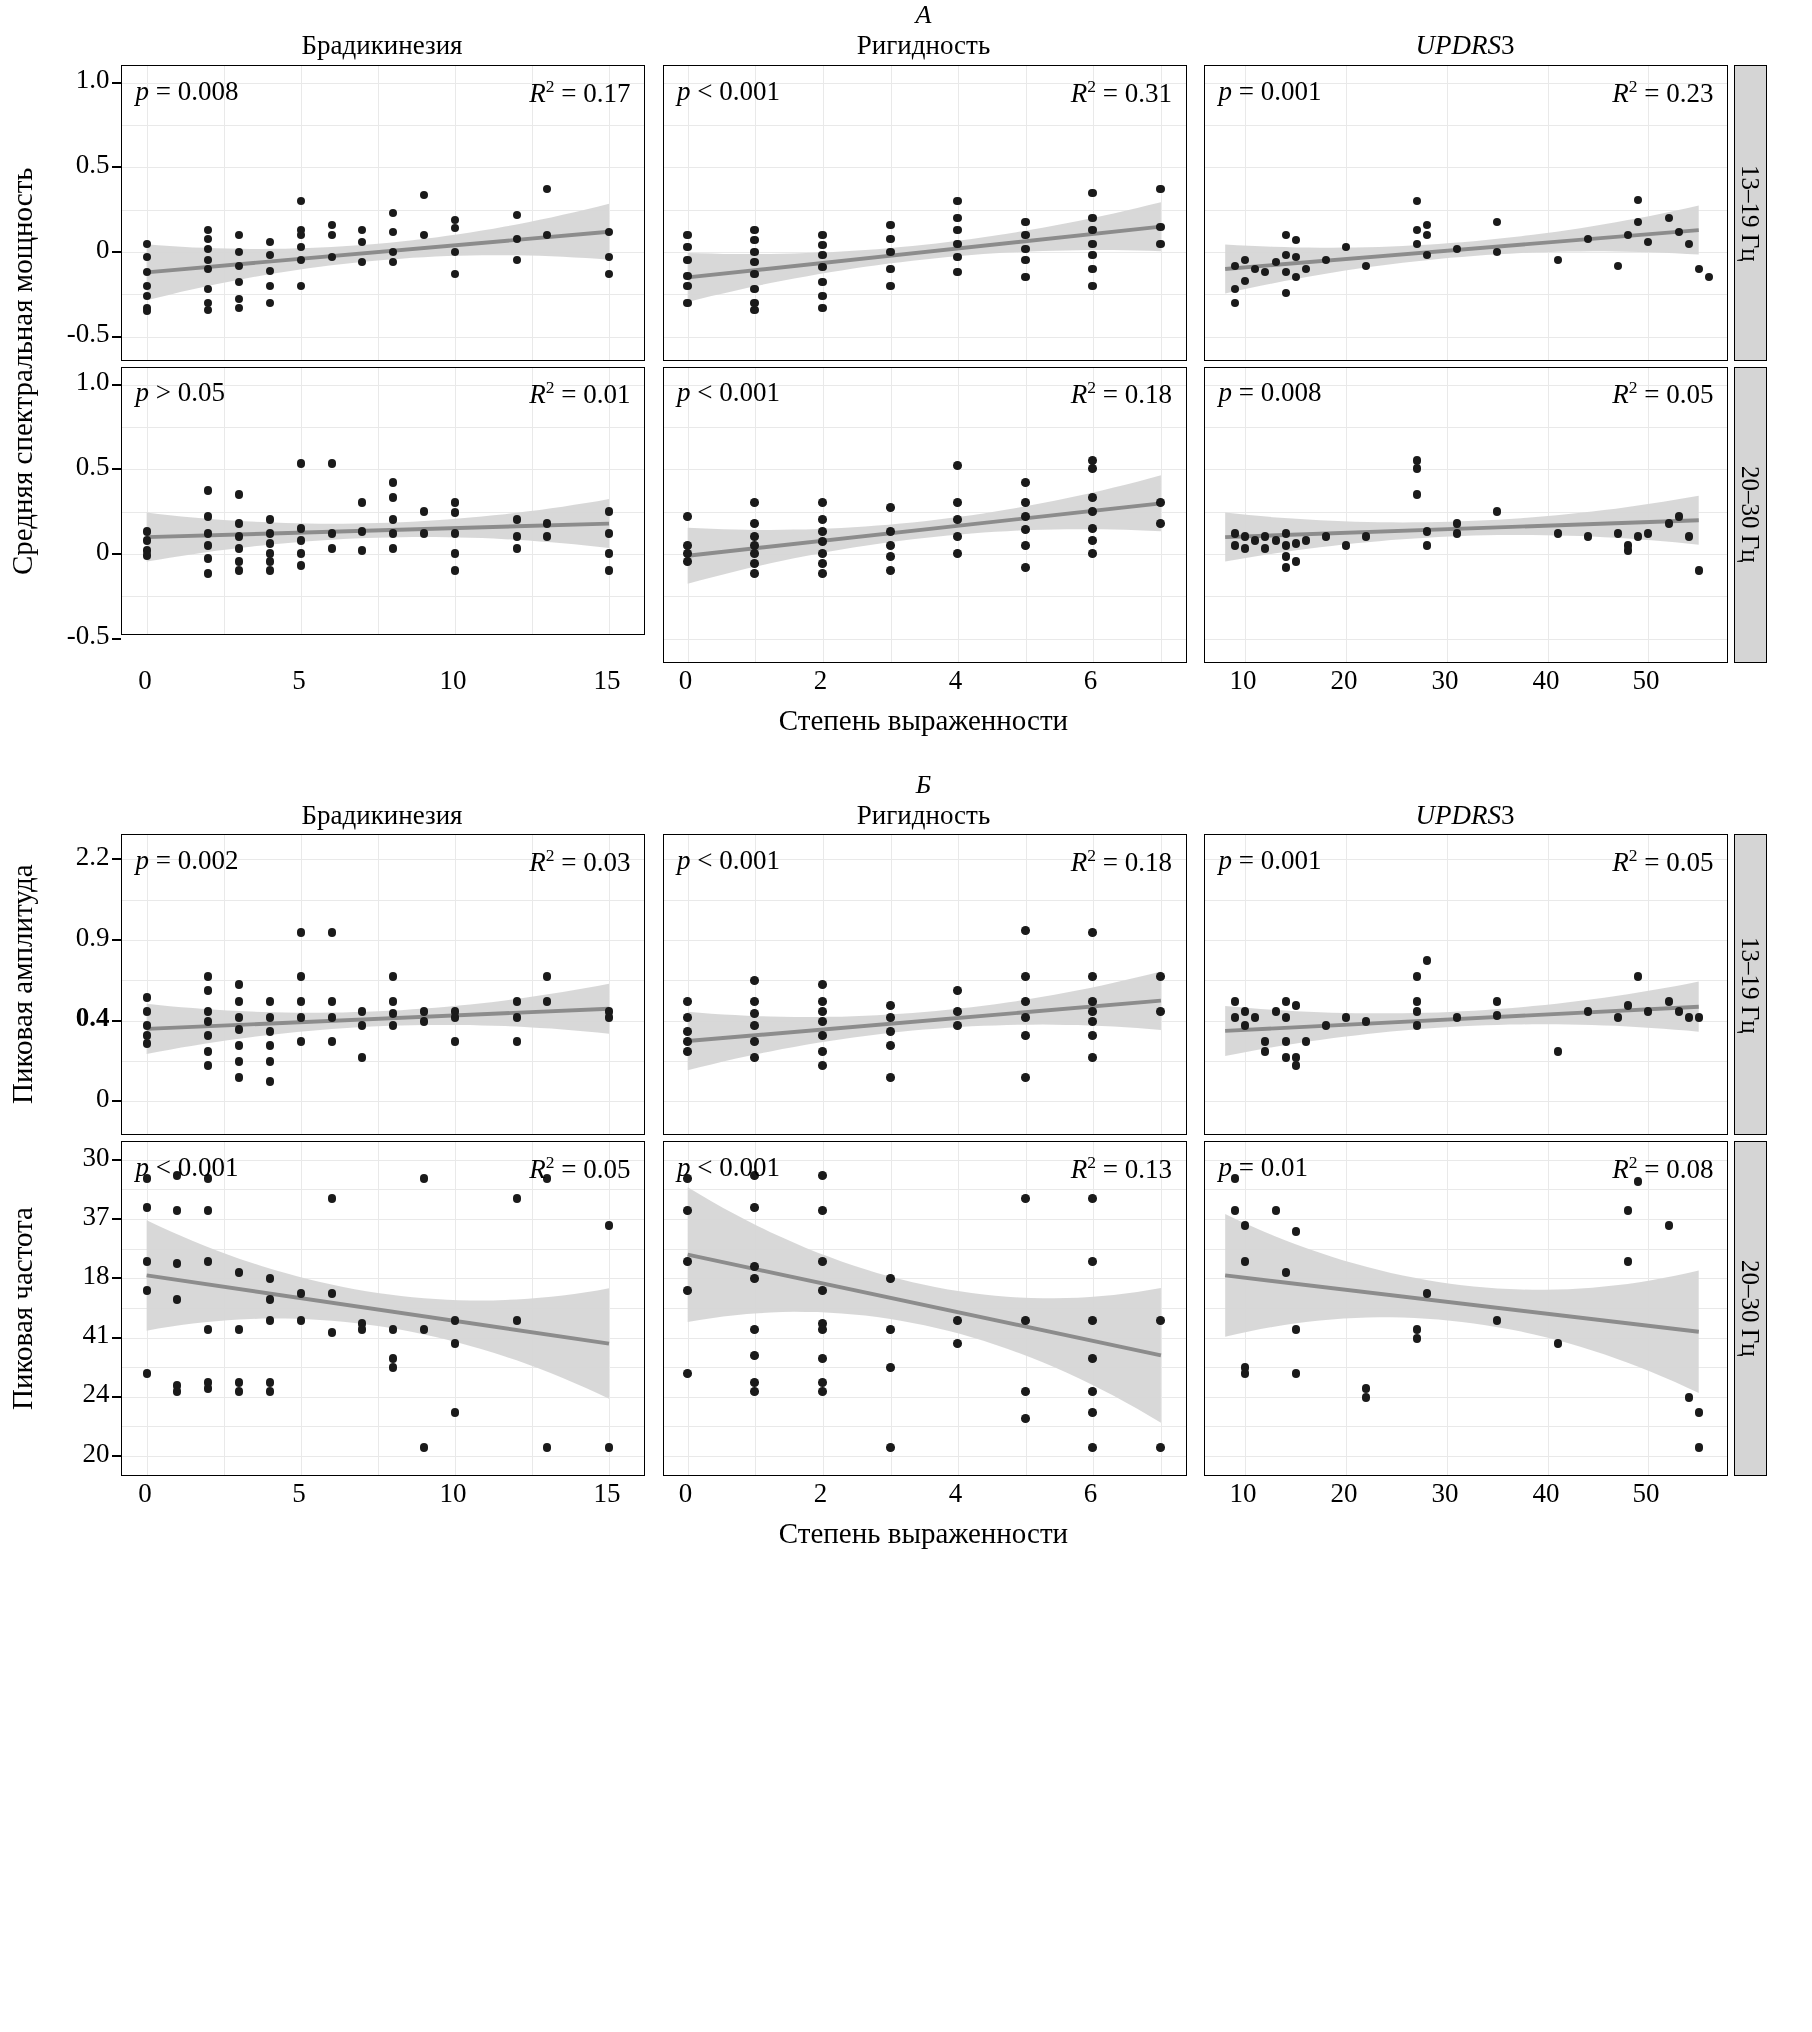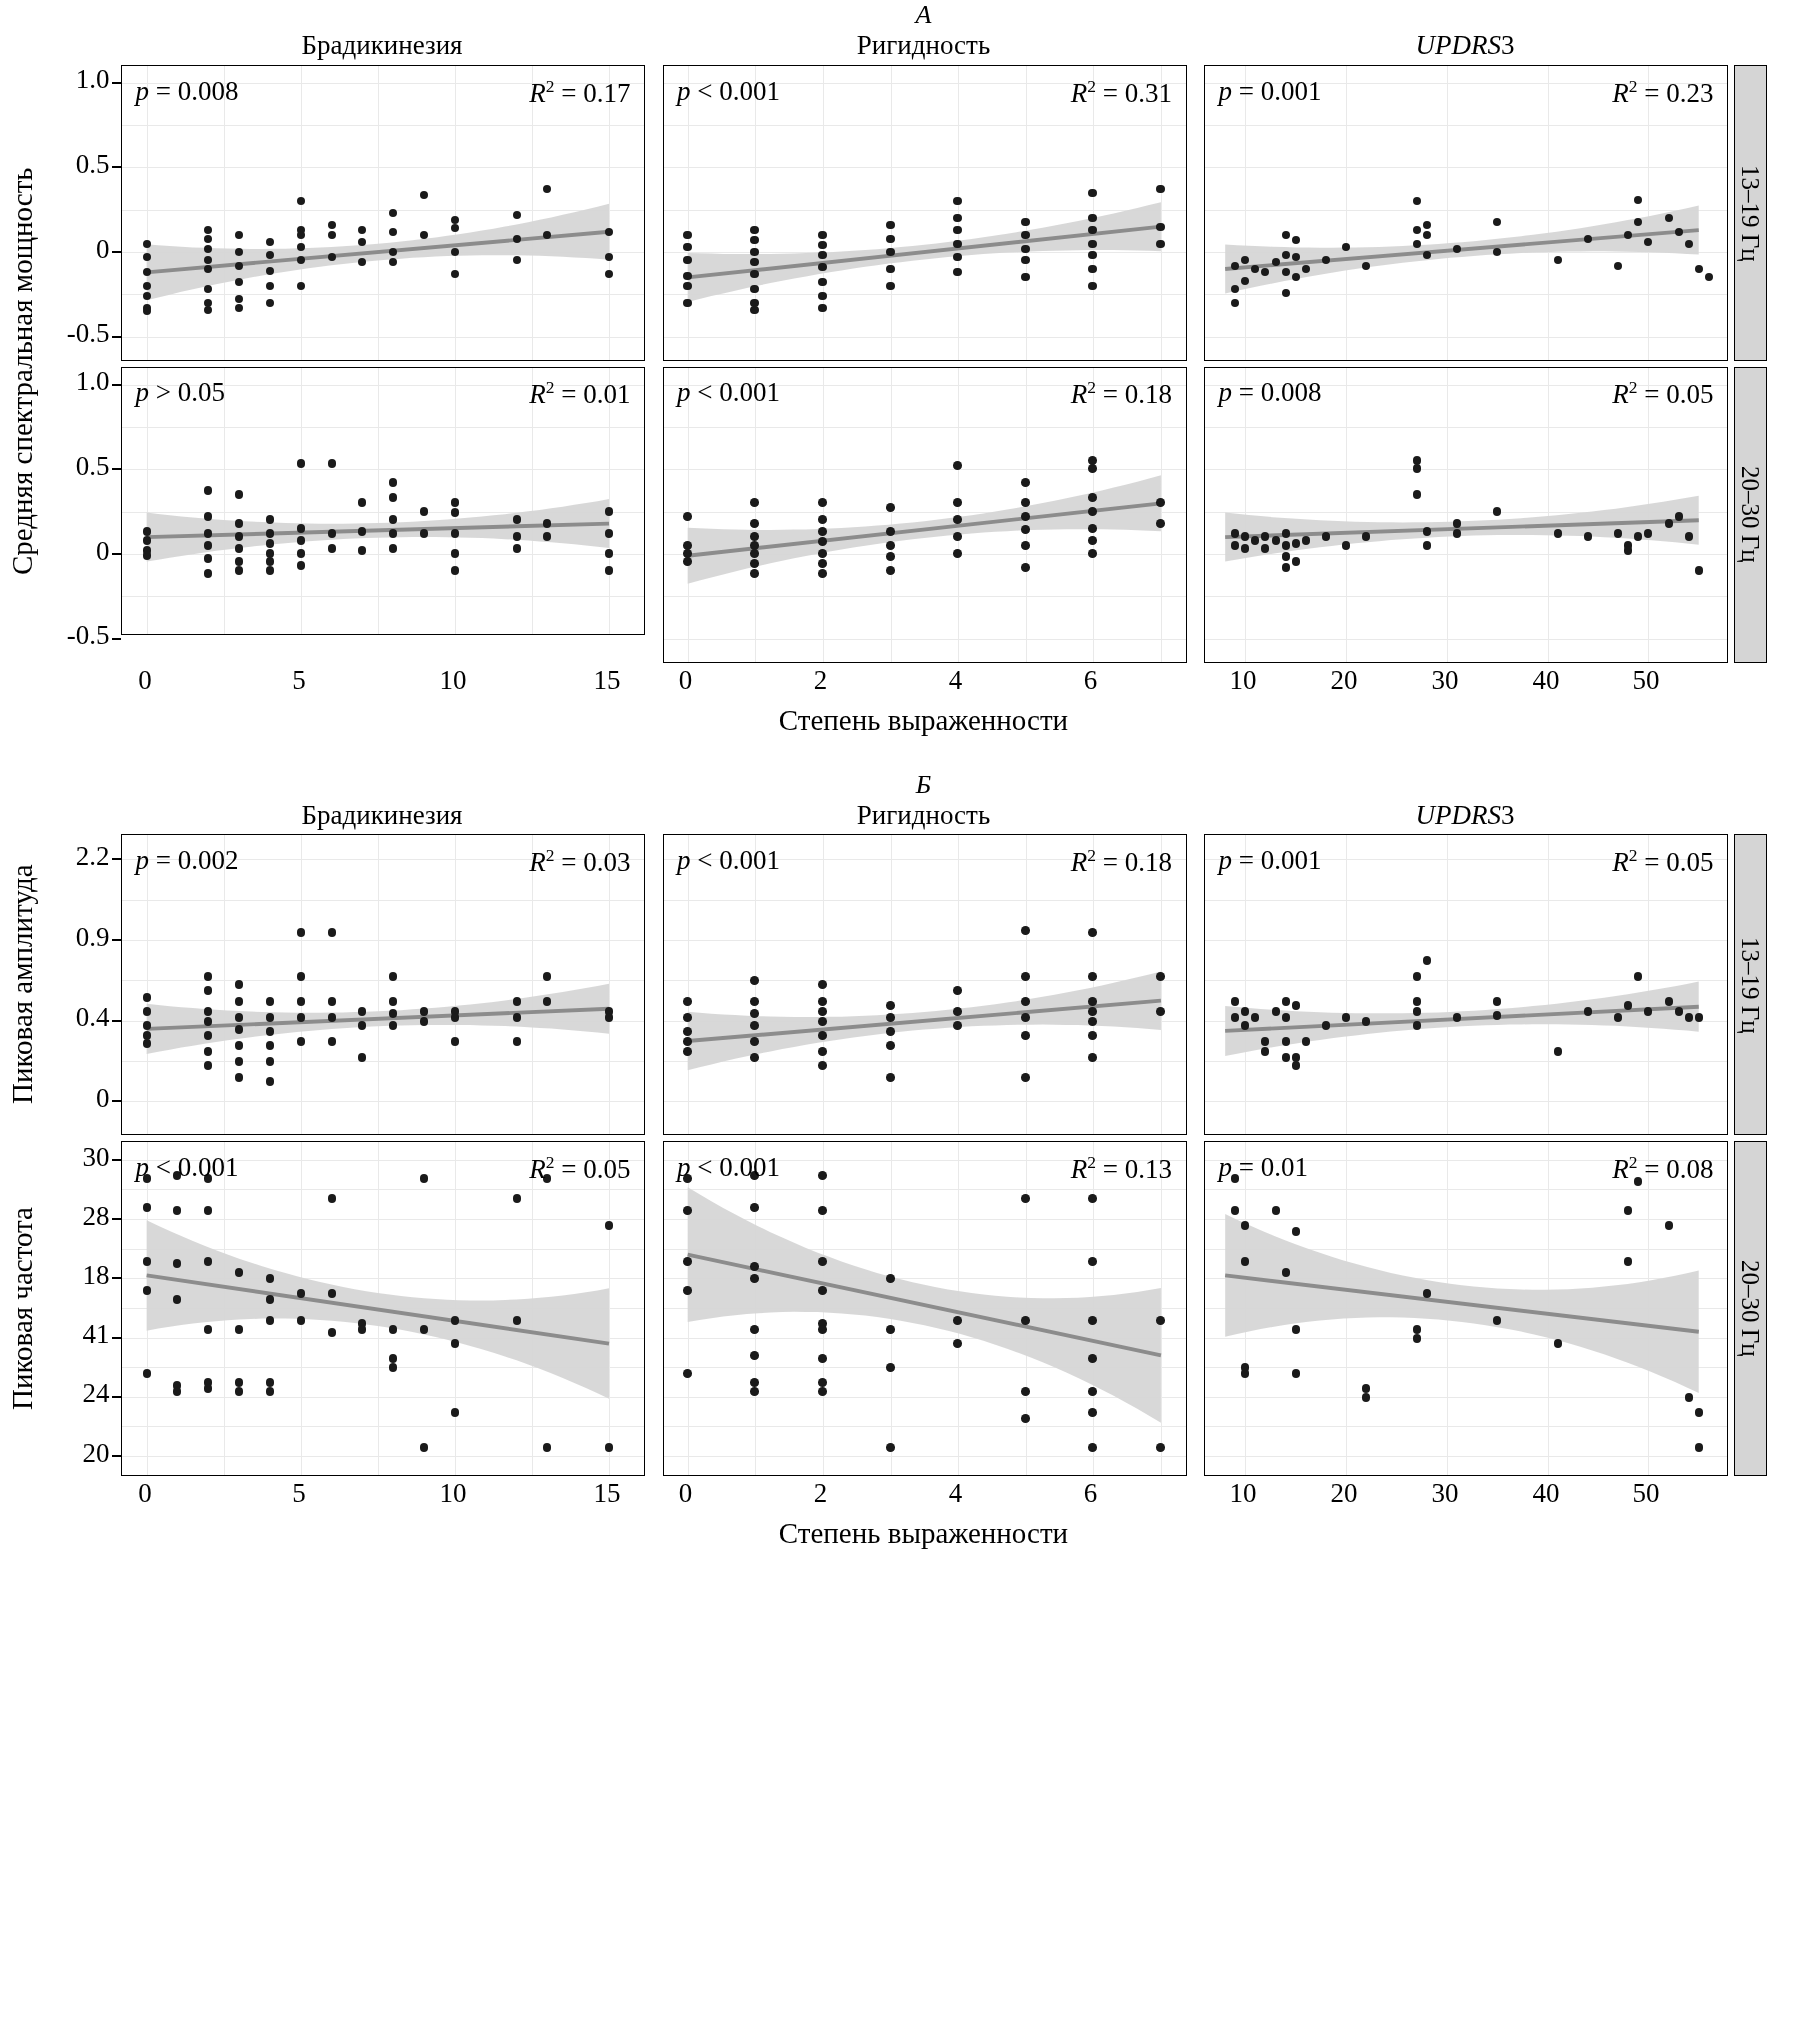--- a/index.html
+++ b/index.html
@@ -531,21 +531,21 @@
         <div class="col-title" style="width: 524px; margin-left: 17.5px;">Ригидность</div>
         <div class="col-title" style="width: 524px; margin-left: 17.5px;"><i>UPDRS</i>3</div>
       </div>
       <div style="display: flex; margin-top: 3.9px;">
         <div class="ylab" style="width: 45px; height: 301px;">Пиковая амплитуда</div>
         <div style="width: 76px; height: 301px; position: relative;">
           <div style="position: absolute; right: 11.6px; font-size: 27px; top: 6.8px;">2.2</div>
           <div class="tickmark" style="right: 0px; width: 8.7px; height: 1.9px; top: 24px;"></div>
           <div style="position: absolute; right: 11.6px; font-size: 27px; top: 88px;">0.9</div>
           <div class="tickmark" style="right: 0px; width: 8.7px; height: 1.9px; top: 105px;"></div>
-          <div style="position: absolute; right: 11.6px; font-size: 27px; top: 168px;">0.4</div>
+          <div style="position: absolute; right: 11.6px; font-size: 27px; top: 168px; font-weight: bold;">0.4</div>
           <div class="tickmark" style="right: 0px; width: 8.7px; height: 1.9px; top: 186px;"></div>
           <div style="position: absolute; right: 11.6px; font-size: 27px; top: 249px;">0</div>
           <div class="tickmark" style="right: 0px; width: 8.7px; height: 1.9px; top: 266px;"></div>
         </div>
         <div class="cell" style="width: 524px; height: 301px;">
           <div class="gridline" style="top: 24px;"></div>
           <div class="gridline" style="top: 65px;"></div>
           <div class="gridline" style="top: 105px;"></div>
           <div class="gridline" style="top: 145px;"></div>
           <div class="gridline" style="top: 186px;"></div>
@@ -741,21 +741,21 @@
         </div>
         <div class="strip" style="width: 33px; height: 301px;">
           <span>13–19 Гц</span>
         </div>
       </div>
       <div style="display: flex; margin-top: 5.8px;">
         <div class="ylab" style="width: 45px; height: 335px;">Пиковая частота</div>
         <div style="width: 76px; height: 335px; position: relative;">
           <div style="position: absolute; right: 11.6px; font-size: 27px; top: 0.3px;">30</div>
           <div class="tickmark" style="right: 0px; width: 8.7px; height: 1.9px; top: 18px;"></div>
-          <div style="position: absolute; right: 11.6px; font-size: 27px; top: 60px;">28</div>
+          <div style="position: absolute; right: 11.6px; font-size: 27px; top: 60px;">37</div>
           <div class="tickmark" style="right: 0px; width: 8.7px; height: 1.9px; top: 77px;"></div>
           <div style="position: absolute; right: 11.6px; font-size: 27px; top: 119px;">18</div>
           <div class="tickmark" style="right: 0px; width: 8.7px; height: 1.9px; top: 136px;"></div>
           <div style="position: absolute; right: 11.6px; font-size: 27px; top: 178px;">41</div>
           <div class="tickmark" style="right: 0px; width: 8.7px; height: 1.9px; top: 196px;"></div>
           <div style="position: absolute; right: 11.6px; font-size: 27px; top: 237px;">24</div>
           <div class="tickmark" style="right: 0px; width: 8.7px; height: 1.9px; top: 255px;"></div>
           <div style="position: absolute; right: 11.6px; font-size: 27px; top: 297px;">20</div>
           <div class="tickmark" style="right: 0px; width: 8.7px; height: 1.9px; top: 314px;"></div>
         </div>

